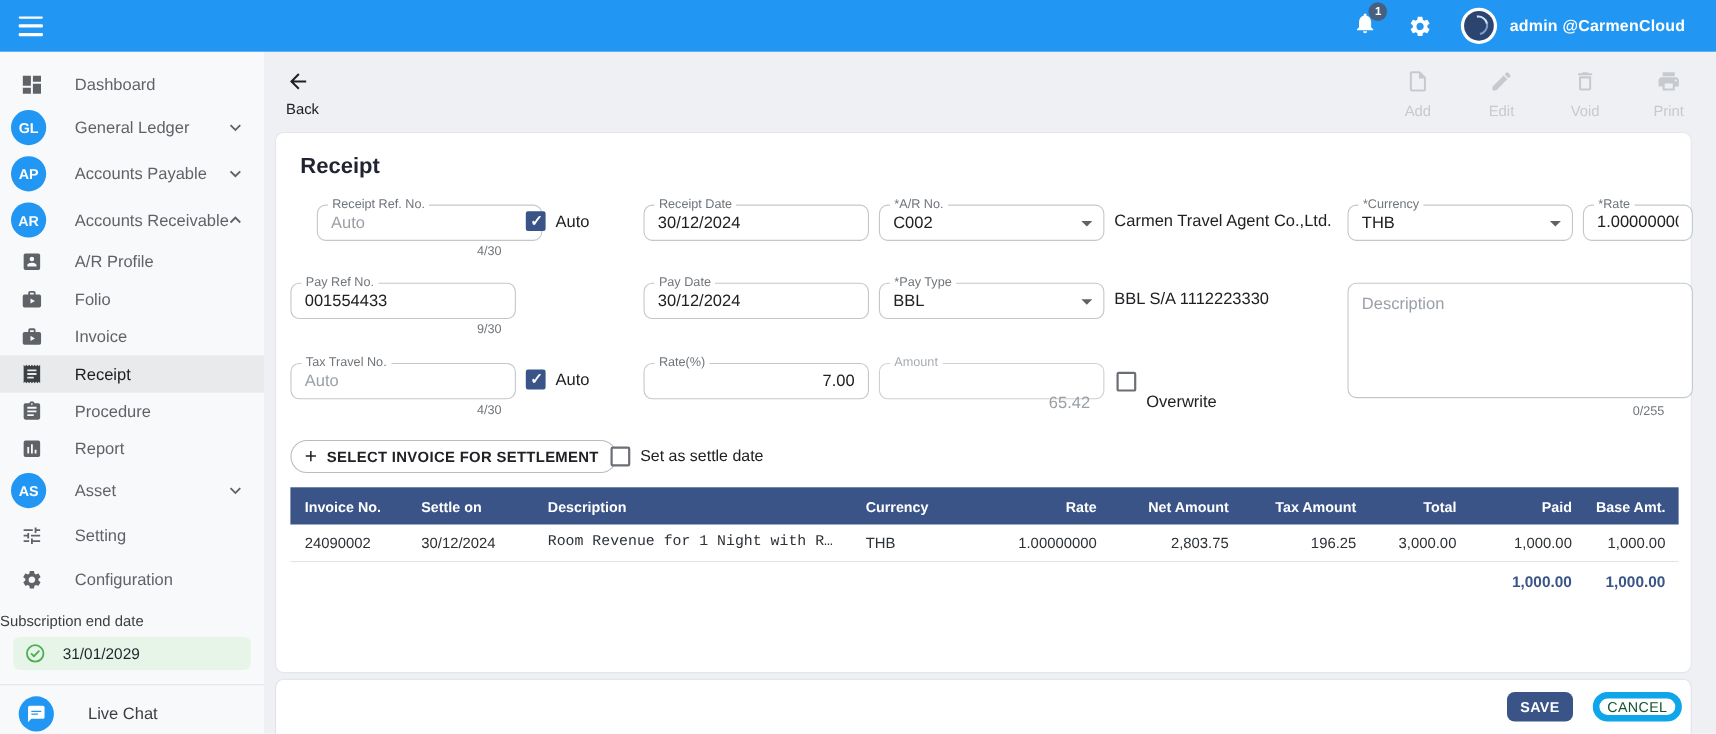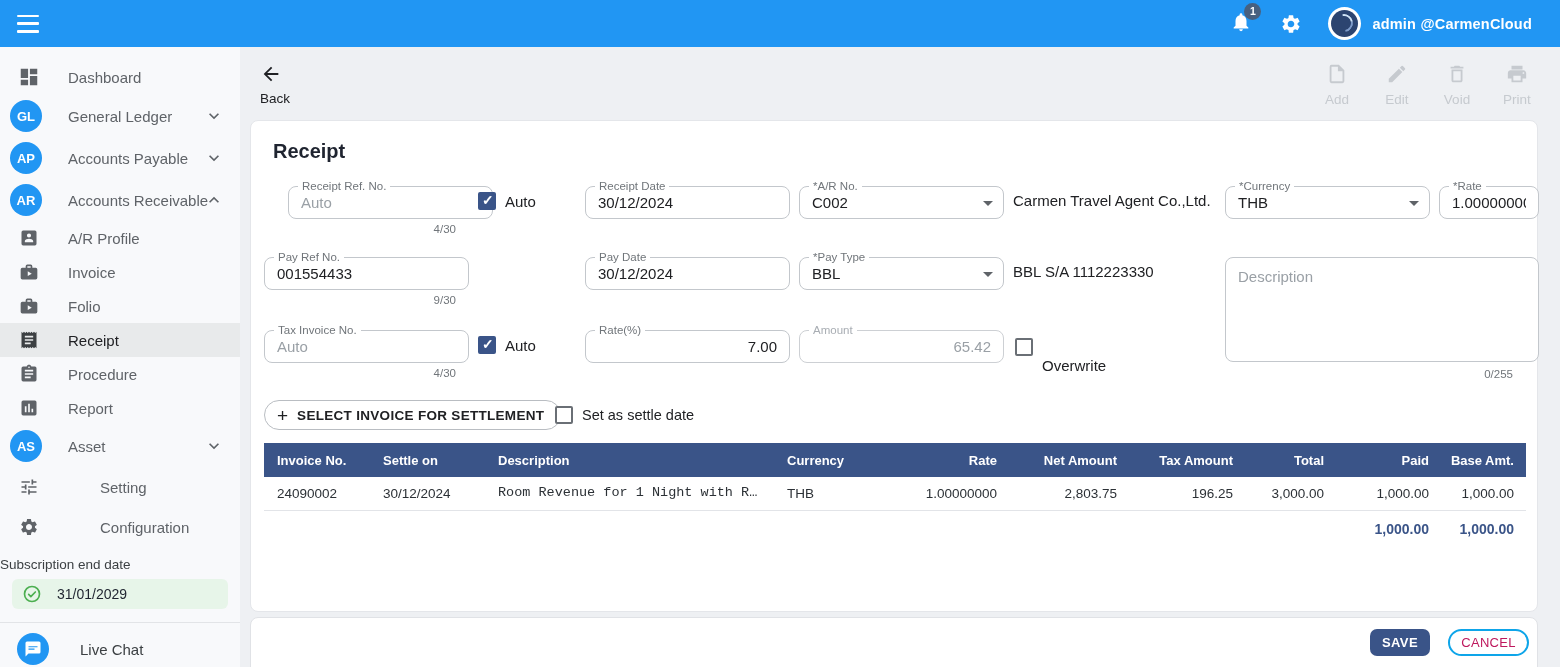--- a/index.html
+++ b/index.html
@@ -17,56 +17,56 @@
   .avatar { width:33px; height:33px; border-radius:50%; background:#fff; margin-right:11px; position:relative; cursor:pointer; }
   .avatar .swirl { position:absolute; left:3px; top:3px; width:27px; height:27px; border-radius:50%; background:#2c4470; }
   .avatar .swirl::after { content:""; position:absolute; left:4px; top:4px; width:14px; height:14px; border:2.5px solid transparent; border-top-color:#cfe2f5; border-right-color:#7f9bc9; border-radius:50%; transform:rotate(35deg); }
   .user-name { color:#fff; font-size:14.5px; font-weight:bold; letter-spacing:.2px; }
 
   
   .sidebar { position:absolute; left:0; top:47px; width:240px; height:620px; background:#f8f9fb; padding-top:12px; z-index:10; }
   .nav-item { display:flex; align-items:center; height:34px; padding-left:17px; color:#5f6368; font-size:15px; cursor:pointer; position:relative; }
   .nav-item.first { height:36px; }
   .nav-item.tall { height:42px; padding-left:10px; }
-  .nav-item.h40 { height:40px;gap:32px; }
+  .nav-item.h40 { height:40px; }
   .nicon { width:24px; display:flex; align-items:center; justify-content:center; margin-right:27px; flex:none; }
   .navatar { width:32px; height:32px; border-radius:50%; background:#2196f3; color:#fff; font-weight:bold; font-size:13px; display:flex; align-items:center; justify-content:center; margin-right:26px; flex:none; }
   .chev { position:absolute; right:16px; display:flex; }
   .nav-item.selected { background:#e8eaeb; color:#202124; }
   .nav-item.selected .nicon svg path { fill:#3c4043; }
   .sub-label { margin-top:10px; font-size:13.5px; color:#3c4043; }
   .sub-pill { margin:7px 12px 0 12px; height:30px; background:#e7f5e9; border-radius:6px; display:flex; align-items:center; padding-left:10px; }
   .sub-pill .date { margin-left:15px; font-size:14px; color:#1f2430; }
   .side-divider { margin-top:13px; border-top:1px solid #e2e4e7; }
   .livechat { display:flex; align-items:center; height:52px; padding-left:17px; cursor:pointer; }
   .chat-circle { width:32px; height:32px; border-radius:50%; background:#2196f3; display:flex; align-items:center; justify-content:center; margin-right:31px; }
   .livechat .nlabel { font-size:15px; color:#3c4043; }
 
   
   .main { position:absolute; left:240px; top:47px; width:1320px; height:620px; }
   .back-btn { position:absolute; left:20px; top:16px; width:48px; text-align:left; cursor:pointer; }
   .back-btn .blabel { font-size:13.5px; color:#202124; margin-top:2px; }
-  .top-actions { position:absolute; right:19px; top:16px; display:flex; gap:12px; }
+  .top-actions { position:absolute; right:19px; top:16px; display:flex; gap:28px; }
   .action { width:48px; text-align:center; cursor:default; }
   .action .alabel { font-size:13.5px; color:#c6cacf; margin-top:3px; }
 
   .card { position:absolute; left:10px; top:73px; width:1288px; height:492px; background:#fff; border:1px solid #e4e6ea; border-radius:8px; }
   .page-title { position:absolute; left:22px; top:19px; font-size:20px; font-weight:bold; color:#1f2430; }
 
   
   .fld { position:absolute; height:33px; border:1px solid #c3c7cc; border-radius:8px; background:#fff; }
   .fld .flabel { position:absolute; top:-7px; left:9px; background:#fff; padding:0 4px; font-size:11.5px; line-height:12px; color:#70757a; white-space:nowrap; }
   .fld input, .fld textarea { width:100%; height:100%; border:0; outline:none; background:transparent; padding:0 12px; font-family:"Liberation Sans",sans-serif; font-size:15px; color:#202124; border-radius:8px; }
   .fld textarea { padding:10px 12px; resize:none; }
   .fld input::placeholder, .fld textarea::placeholder { color:#9aa0a6; }
   .fld input.num { text-align:right; }
   .fld .arrow { position:absolute; right:10px; top:14px; width:0; height:0; border-left:5px solid transparent; border-right:5px solid transparent; border-top:5px solid #5f6368; pointer-events:none; }
   .fld.disabled { border-color:#cdd0d4; }
   .fld.disabled .flabel { color:#a8adb3; }
-  .fld.disabled input { color:#9aa0a6; }
+  .fld.disabled input { color:#9aa0a6;margin-top:20px; }
   .counter { position:absolute; font-size:11.5px; color:#70757a; text-align:right; }
 
   .cbx { position:absolute; width:18px; height:18px; border:2px solid #6a6f75; border-radius:2px; background:#fff; cursor:pointer; }
   .cbx.checked { background:#3a5488; border-color:#3a5488; }
   .cbx.checked::after { content:"\2713"; position:absolute; left:2px; top:-2px; color:#fff; font-size:14px; font-weight:bold; }
   .cbx-label { position:absolute; font-size:15px; color:#202124; }
 
   .inline-text { position:absolute; font-size:15px; color:#202124; }
 
   .select-invoice-btn { position:absolute; left:13px; top:279px; height:30px; border:1px solid #b9bdc2; border-radius:15px; background:#fff; display:flex; align-items:center; padding:0 16px 0 12px; cursor:pointer; }
@@ -81,21 +81,21 @@
   .ttotal { height:36px; font-size:14px; font-weight:bold; color:#3a5488; }
   .c0{width:119px; padding-left:13px;} .c1{width:115px;} .c2{width:289px;} .c3{width:110px;}
   .c4{width:100px; text-align:right;} .c5{width:120px; text-align:right;} .c6{width:116px; text-align:right;}
   .c7{width:91px; text-align:right;} .c8{width:105px; text-align:right;} .c9{flex:1; text-align:right; padding-right:12px;}
   .c2 span { display:inline-block; max-width:270px; white-space:nowrap; overflow:hidden;font-family:Liberation Mono, monospace; }
 
   
   .footer-bar { position:absolute; left:10px; top:570px; width:1288px; height:56px; background:#fff; border:1px solid #e0e2e6; border-radius:8px 8px 0 0; }
   .footer-actions { position:absolute; right:8px; top:11px; display:flex; gap:18px; }
   .save-btn { width:60px; height:27px; background:#3a5488; color:#fff; border:none; border-radius:7px; font-family:"Liberation Sans",sans-serif; font-size:13px; font-weight:bold; letter-spacing:.4px; cursor:pointer; }
-  .cancel-btn { width:81px; height:27px; background:#fff; color:#be185d; border:2px solid #0ea5e9; border-radius:14px; font-family:"Liberation Sans",sans-serif; font-size:13px; letter-spacing:.3px; cursor:pointer; }
+  .cancel-btn { width:81px; height:27px; background:#fff; color:#14532d; border:6px solid #0ea5e9; border-radius:14px; font-family:"Liberation Sans",sans-serif; font-size:13px; letter-spacing:.3px; cursor:pointer; }
 </style>
 </head>
 <body>
 
 <header class="topbar">
   <div class="hamburger">
       <span></span>
       <span></span>
       <span></span>
     </div>
@@ -162,30 +162,30 @@
       </span>
     <span class="nlabel">A/R Profile</span>
   </div>
   <div class="nav-item">
     <span class="nicon">
         <svg width="20" height="20" viewBox="0 0 24 24">
           <path fill="#5f6368" d="M20 7h-4V5a2 2 0 0 0-2-2h-4a2 2 0 0 0-2 2v2H4a2 2 0 0 0-2 2v10a2 2 0 0 0 2 2h16a2 2 0 0 0 2-2V9a2 2 0 0 0-2-2zm-10-2h4v2h-4V5z"></path>
           <path fill="#f8f9fb" d="M10.5 11.2v5.6l4.8-2.8z"></path>
         </svg>
       </span>
-    <span class="nlabel">Invoice</span>
+    <span class="nlabel">Folio</span>
   </div>
   <div class="nav-item">
     <span class="nicon">
         <svg width="20" height="20" viewBox="0 0 24 24">
           <path fill="#5f6368" d="M20 7h-4V5a2 2 0 0 0-2-2h-4a2 2 0 0 0-2 2v2H4a2 2 0 0 0-2 2v10a2 2 0 0 0 2 2h16a2 2 0 0 0 2-2V9a2 2 0 0 0-2-2zm-10-2h4v2h-4V5z"></path>
           <path fill="#f8f9fb" d="M10.5 11.2v5.6l4.8-2.8z"></path>
         </svg>
       </span>
-    <span class="nlabel">Folio</span>
+    <span class="nlabel">Invoice</span>
   </div>
   <div class="nav-item selected">
     <span class="nicon">
         <svg width="20" height="20" viewBox="0 0 24 24">
           <path fill="#5f6368" d="M21 2l-1.5 1.5L18 2l-1.5 1.5L15 2l-1.5 1.5L12 2l-1.5 1.5L9 2 7.5 3.5 6 2 4.5 3.5 3 2v20l1.5-1.5L6 22l1.5-1.5L9 22l1.5-1.5L12 22l1.5-1.5L15 22l1.5-1.5L18 22l1.5-1.5L21 22V2zM17 9H7V7h10v2zm0 4H7v-2h10v2zm-3 4H7v-2h7v2z"></path>
         </svg>
       </span>
     <span class="nlabel">Receipt</span>
   </div>
   <div class="nav-item">
@@ -337,21 +337,21 @@
       <span class="arrow"></span>
     </div>
     <span class="inline-text" style="left:762px; top:142px;">BBL S/A 1112223330</span>
 
     <div class="fld" style="left:974px; top:136px; width:314px; height:105px;">
       <textarea placeholder="Description" style=""></textarea>
     </div>
     <span class="counter" style="left:974px; top:247px; width:314px; padding-right:26px;">0/255</span>
 
     <div class="fld" style="left:13px; top:209px; width:205px;">
-      <span class="flabel">Tax Invoice No.</span>
+      <span class="flabel">Tax Travel No.</span>
       <input placeholder="Auto" style="">
     </div>
     <span class="counter" style="left:13px; top:246px; width:205px; padding-right:13px;">4/30</span>
     <div class="cbx checked" style="left:227px; top:215px;"></div>
     <span class="cbx-label" style="left:254px; top:216px;">Auto</span>
 
     <div class="fld" style="left:334px; top:209px; width:205px;">
       <span class="flabel">Rate(%)</span>
       <input class="num" value="7.00" style="">
     </div>

